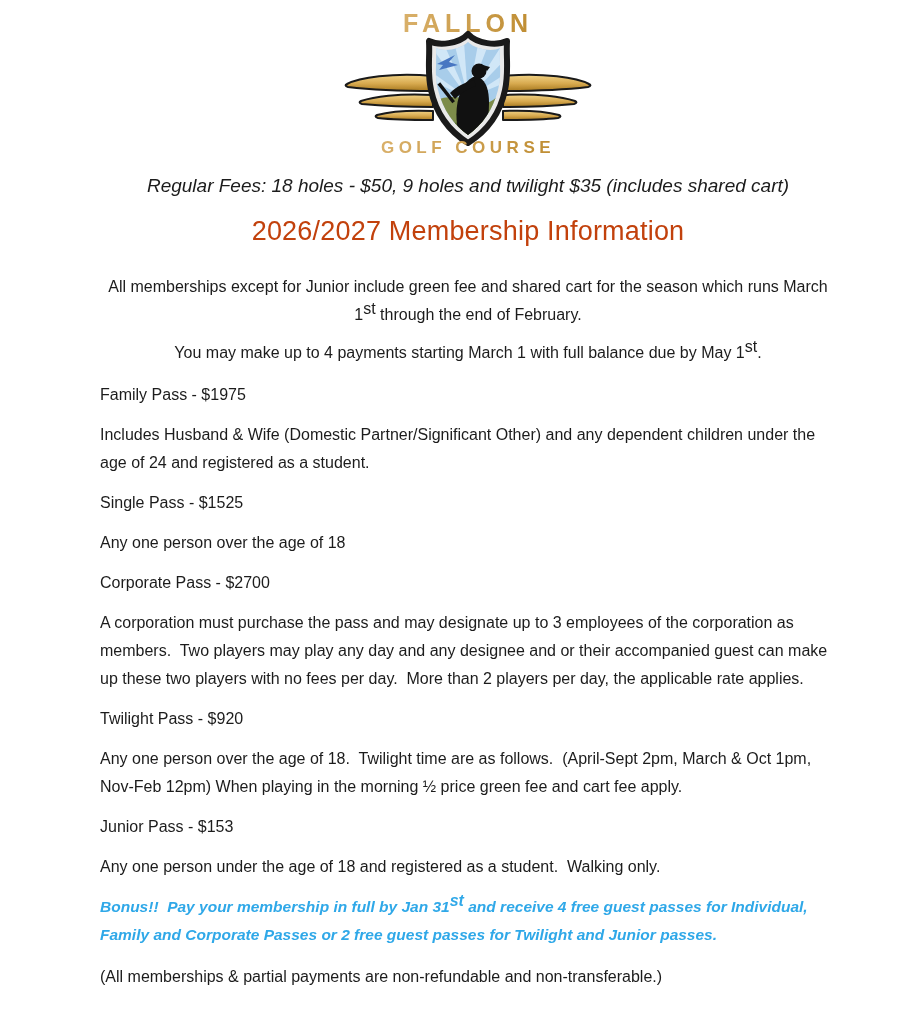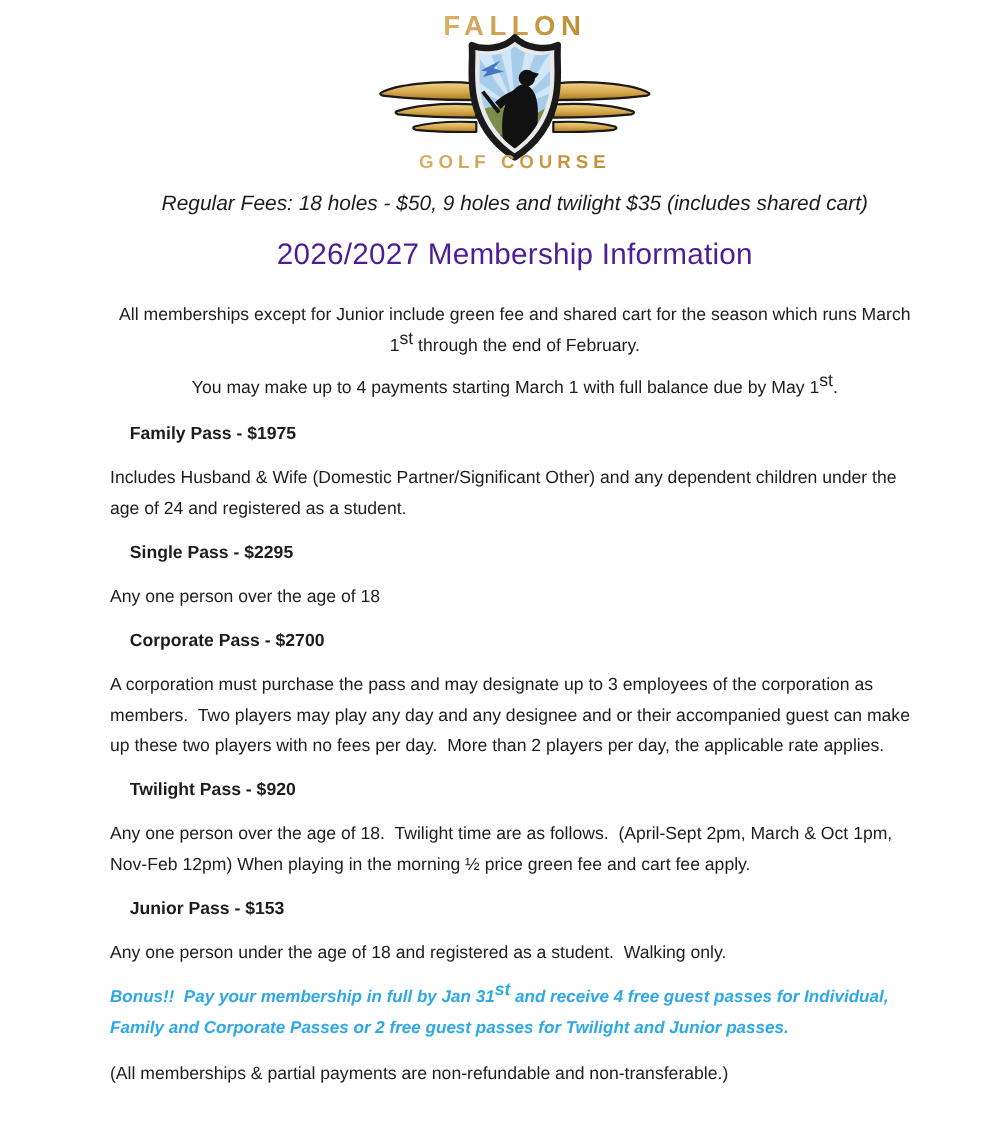--- a/index.html
+++ b/index.html
@@ -31,26 +31,26 @@
   .fees-note {
     font-style: italic;
     font-size: 19px;
     margin: 16px 0 0 0;
   }
   h1.page-title {
     font-size: 27px;
     font-weight: 400;
     text-align: center;
     margin: 16px 0 0 0;
-    color: #4c1d95;
+    color: #c2410c;
     letter-spacing: 0.2px;
   }
   .intro-1 { margin: 26px 0 10px 0; }
   .intro-2 { margin: 0 0 14px 0; }
-  .pass-name { margin: 0 0 12px 18px; font-weight: bold; }
+  .pass-name { margin: 0 0 12px 0; }
   .pass-desc { margin: 0 0 12px 0; }
   sup {
     font-size: 16px;
     line-height: 0;
     vertical-align: super;
   }
   .bonus {
     color: #2fa8e8;
     font-weight: bold;
     font-style: italic;
@@ -133,21 +133,21 @@
 
   <h1 class="page-title">2026/2027 Membership Information</h1>
 
   <p class="center intro-1"><span>All memberships except for Junior include green fee and shared cart for the season which runs March 1</span><sup>st</sup><span> through the end of February.</span></p>
 
   <p class="center intro-2"><span>You may make up to 4 payments starting March 1 with full balance due by May 1</span><sup>st</sup><span>.</span></p>
 
   <p class="pass-name">Family Pass - $1975</p>
   <p class="pass-desc">Includes Husband &amp; Wife (Domestic Partner/Significant Other) and any dependent children under the age of 24 and registered as a student.</p>
 
-  <p class="pass-name">Single Pass - $2295</p>
+  <p class="pass-name">Single Pass - $1525</p>
   <p class="pass-desc">Any one person over the age of 18</p>
 
   <p class="pass-name">Corporate Pass - $2700</p>
   <p class="pass-desc">A corporation must purchase the pass and may designate up to 3 employees of the corporation as members.  Two players may play any day and any designee and or their accompanied guest can make up these two players with no fees per day.  More than 2 players per day, the applicable rate applies.</p>
 
   <p class="pass-name">Twilight Pass - $920</p>
   <p class="pass-desc">Any one person over the age of 18.  Twilight time are as follows.  (April-Sept 2pm, March &amp; Oct 1pm, Nov-Feb 12pm) When playing in the morning ½ price green fee and cart fee apply.</p>
 
   <p class="pass-name">Junior Pass - $153</p>
   <p class="pass-desc">Any one person under the age of 18 and registered as a student.  Walking only.</p>

